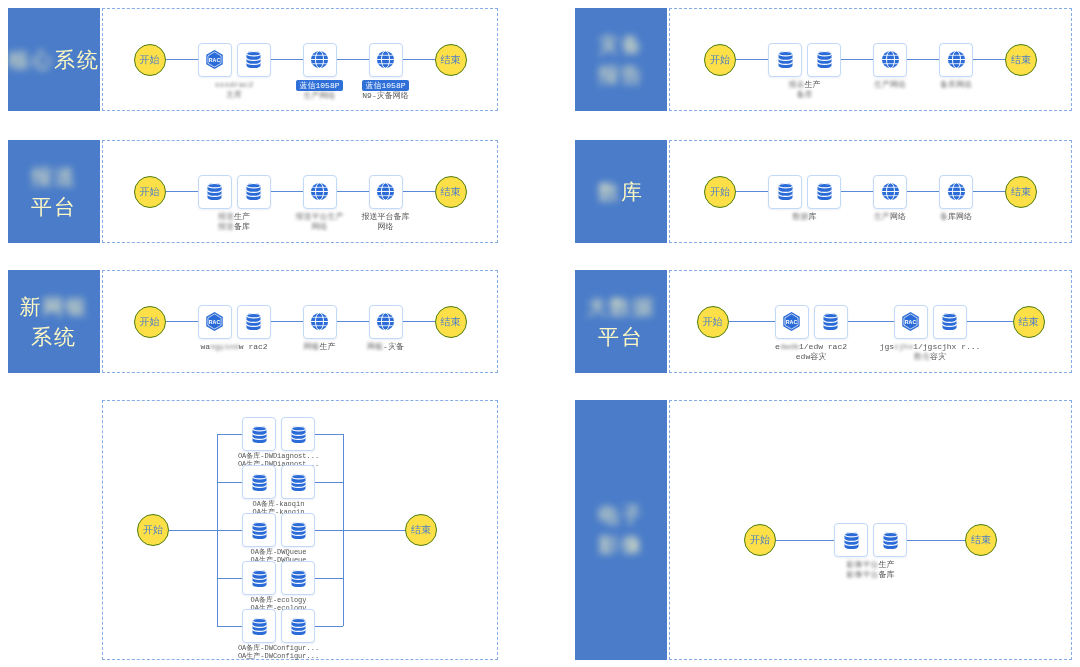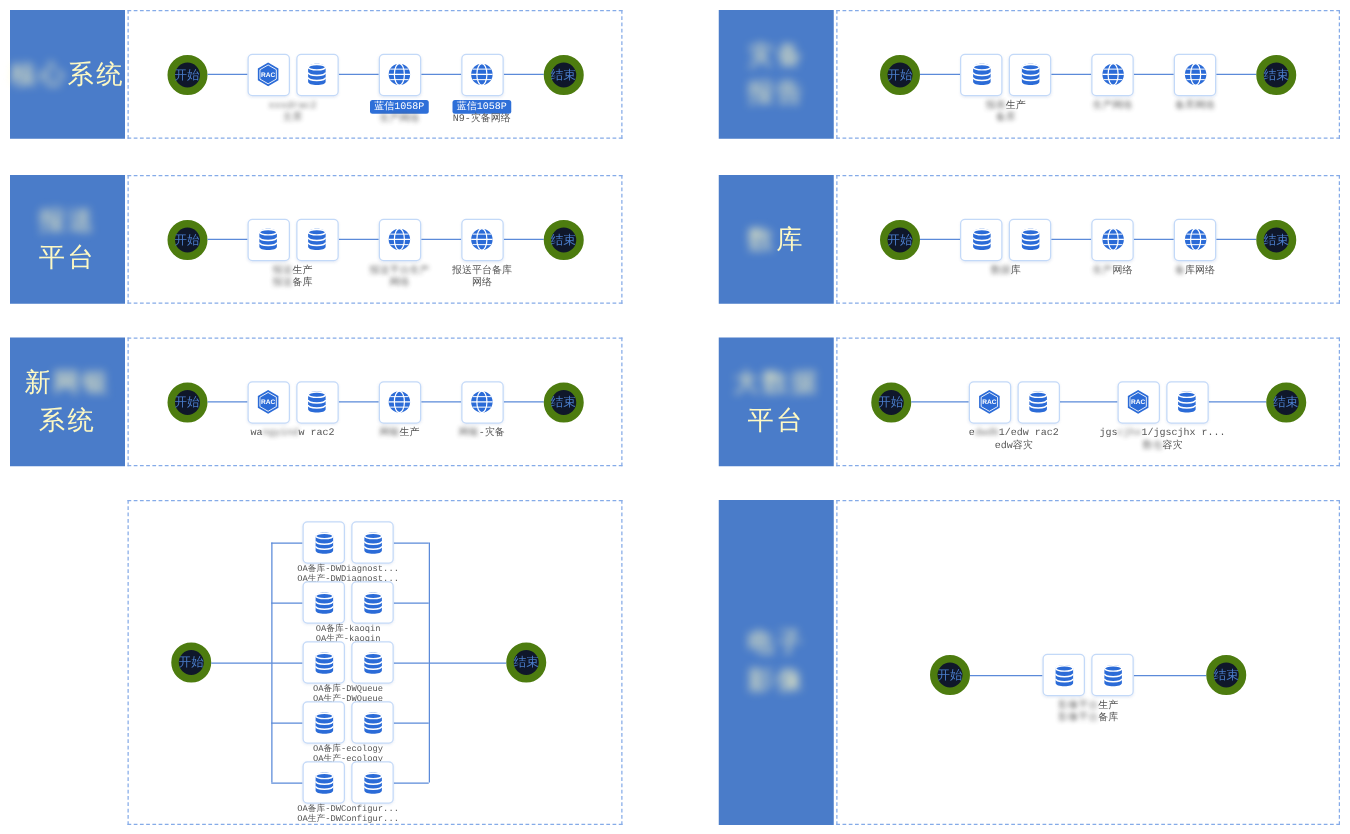--- a/index.html
+++ b/index.html
@@ -8,22 +8,22 @@
   .label-box{position:absolute;background:#4a7cc9;color:#fef9c3;display:flex;flex-direction:column;
     align-items:center;justify-content:center;text-align:center;}
   .tline{font-size:21px;line-height:30px;letter-spacing:2px;white-space:nowrap;}
 
   .dashed-box{position:absolute;border:1px dashed #85abe8;background:#fff;box-sizing:border-box;}
 
   .flow{position:absolute;inset:0;display:flex;align-items:center;justify-content:center;}
   .conn{height:1px;background:#5b8ad9;flex:0 0 auto;}
   .line{position:absolute;background:#5b8ad9;}
 
-  .circle{width:32px;height:32px;border-radius:50%;border:6px solid #4d7c0f;color:#4a7cc9;
-    font-size:10px;display:flex;align-items:center;justify-content:center;background:#0f172a;
+  .circle{width:32px;height:32px;border-radius:50%;border:1px solid #4d7c0f;color:#4a7cc9;
+    font-size:10px;display:flex;align-items:center;justify-content:center;background:#fde047;
     flex:0 0 auto;box-sizing:border-box;white-space:nowrap;}
 
   .group{position:relative;display:flex;gap:5px;flex:0 0 auto;}
   .card{width:34px;height:34px;border:1px solid #c3d9f8;border-radius:4px;background:#fff;
     display:flex;align-items:center;justify-content:center;box-sizing:border-box;
     box-shadow:0 1px 2px rgba(60,100,180,.10);}
 
   .labels{position:absolute;top:100%;left:50%;transform:translateX(-50%);margin-top:3px;
     width:118px;text-align:center;font-size:8px;line-height:10px;color:#555;font-family:Liberation Mono, monospace;}
   .lline{white-space:nowrap;}

